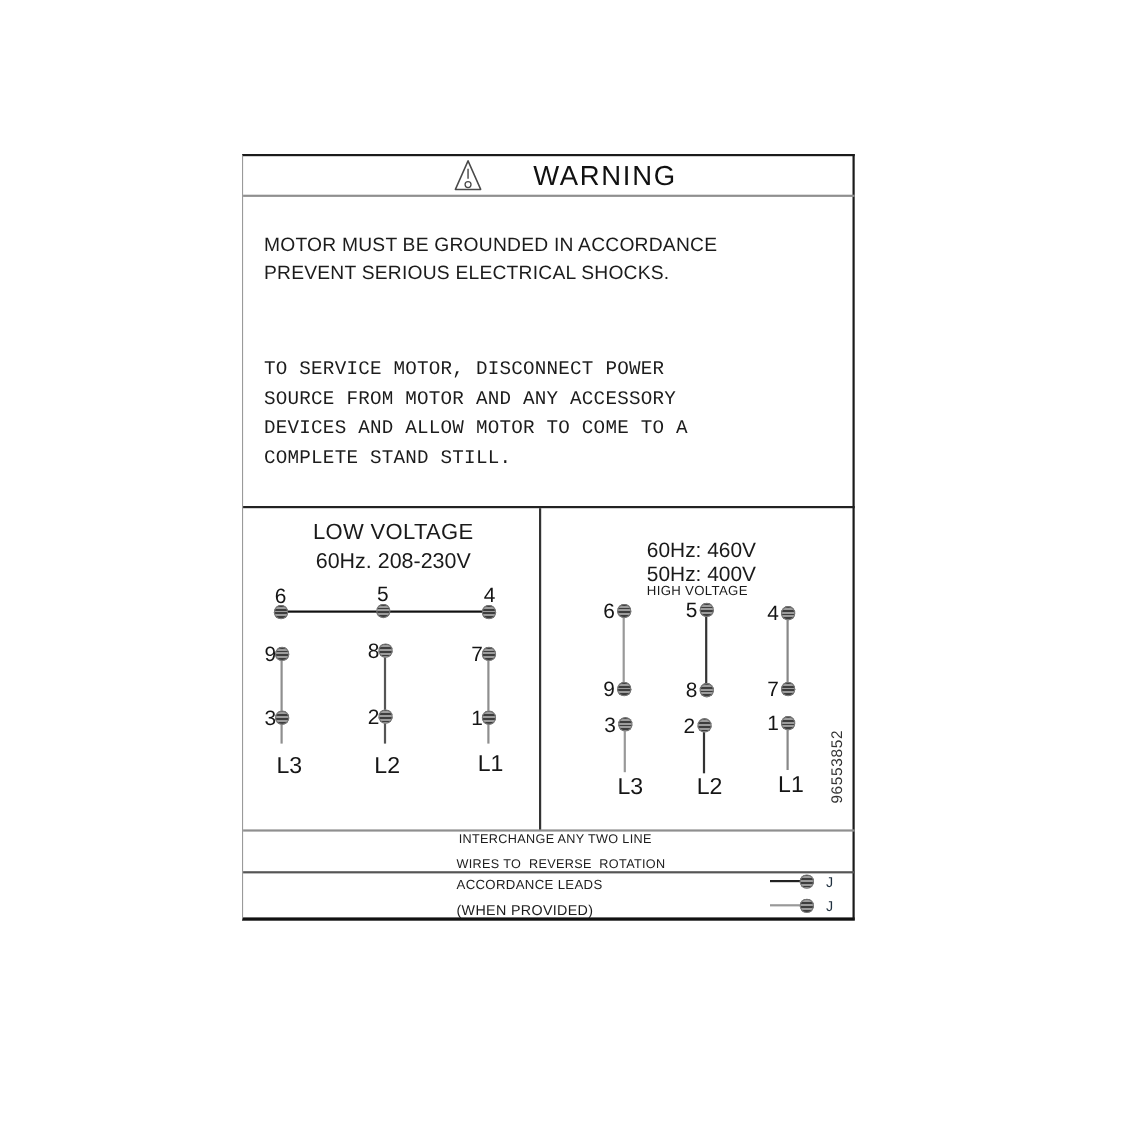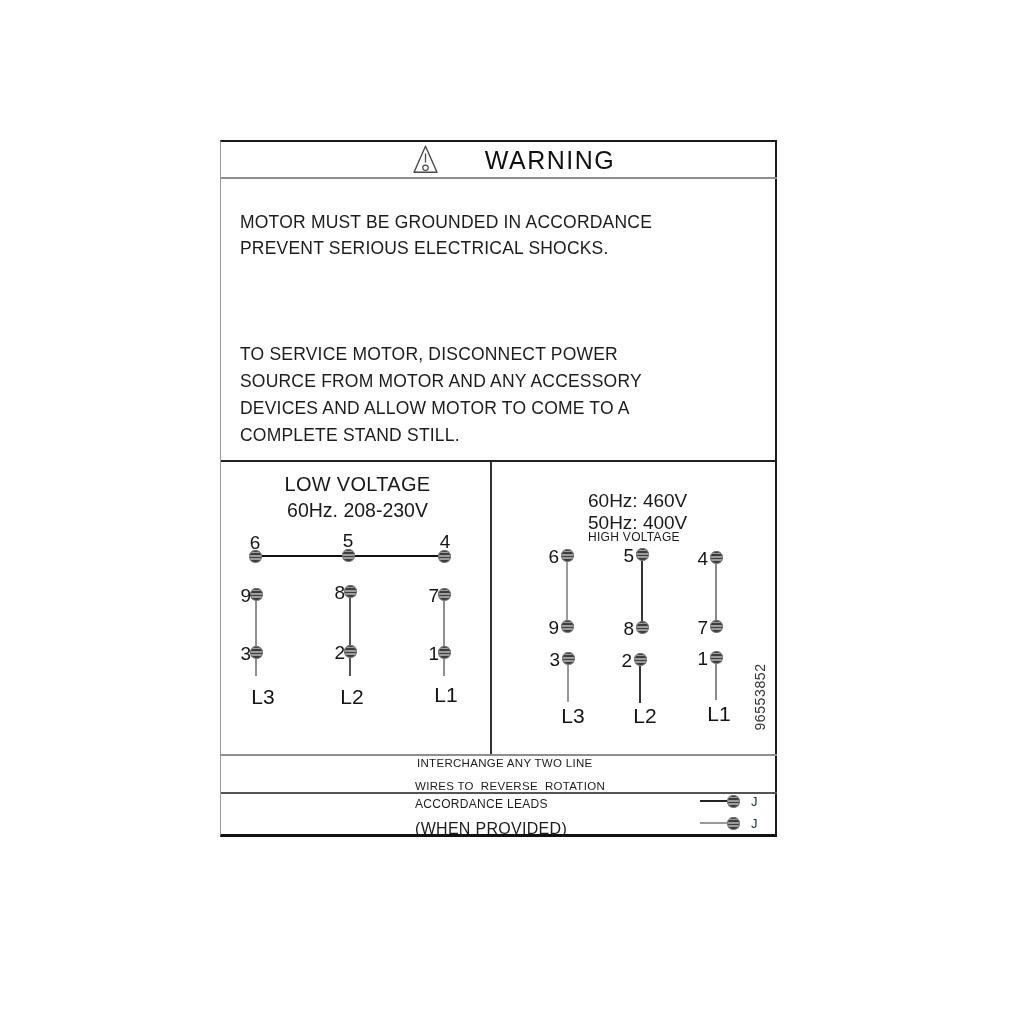--- a/index.html
+++ b/index.html
@@ -61,21 +61,21 @@
       <circle cx="13.5" cy="23.8" r="2.7" fill="none" stroke="#4a4a4a" stroke-width="1.2"></circle>
     </svg>
   </span>
   <div class="warn-title">WARNING</div>
   <div class="hline" style="left:221px; top:177px; width:556px; background:#8f8f8f;"></div>
 
   <div class="para" style="top:209px;">
     <div>MOTOR MUST BE GROUNDED IN ACCORDANCE</div>
     <div>PREVENT SERIOUS ELECTRICAL SHOCKS.</div>
   </div>
-  <div class="para p2" style="top:341px;">
+  <div class="para p2" style="top:323px;font-family:Liberation Mono, monospace;">
     <div>TO SERVICE MOTOR, DISCONNECT POWER</div>
     <div>SOURCE FROM MOTOR AND ANY ACCESSORY</div>
     <div>DEVICES AND ALLOW MOTOR TO COME TO A</div>
     <div>COMPLETE STAND STILL.</div>
   </div>
 
   <div class="hline" style="left:221px; top:460px; width:556px;"></div>
   <div class="vline" style="left:490px; top:462px; height:293px; background:#333;"></div>
 
   <div class="lv-title">LOW VOLTAGE</div>
@@ -145,21 +145,21 @@
   <span class="lbl" style="left:629px; top:704px;">L2</span>
   <span class="lbl" style="left:703px; top:702px;">L1</span>
 
   <div class="partnum">96553852</div>
 
   <div class="hline" style="left:221px; top:754px; width:556px; background:#8f8f8f;"></div>
   <div class="small" style="left:417px; top:757px;">INTERCHANGE ANY TWO LINE</div>
   <div class="small" style="left:415px; top:780px;">WIRES TO  REVERSE  ROTATION</div>
   <div class="hline" style="left:221px; top:792px; width:556px; background:#555;"></div>
   <div class="small" style="left:415px; top:797px; font-size:12px;">ACCORDANCE LEADS</div>
-  <div class="small" style="left:415px; top:820px; font-size:16px;">(WHEN PROVIDED)</div>
+  <div class="small" style="left:415px; top:820px; font-size:13px;">(WHEN PROVIDED)</div>
 
   <div class="hline" style="left:700px; top:800px; width:28px; background:#222;"></div>
   <span class="dot" style="left:726.5px; top:794.5px;"></span>
   <span class="jlbl" style="left:751px; top:794px;">J</span>
   <div class="hline" style="left:700px; top:822px; width:28px; background:#999;"></div>
   <span class="dot" style="left:726.5px; top:816.5px;"></span>
   <span class="jlbl" style="left:751px; top:816px;">J</span>
 
 </div>
 

